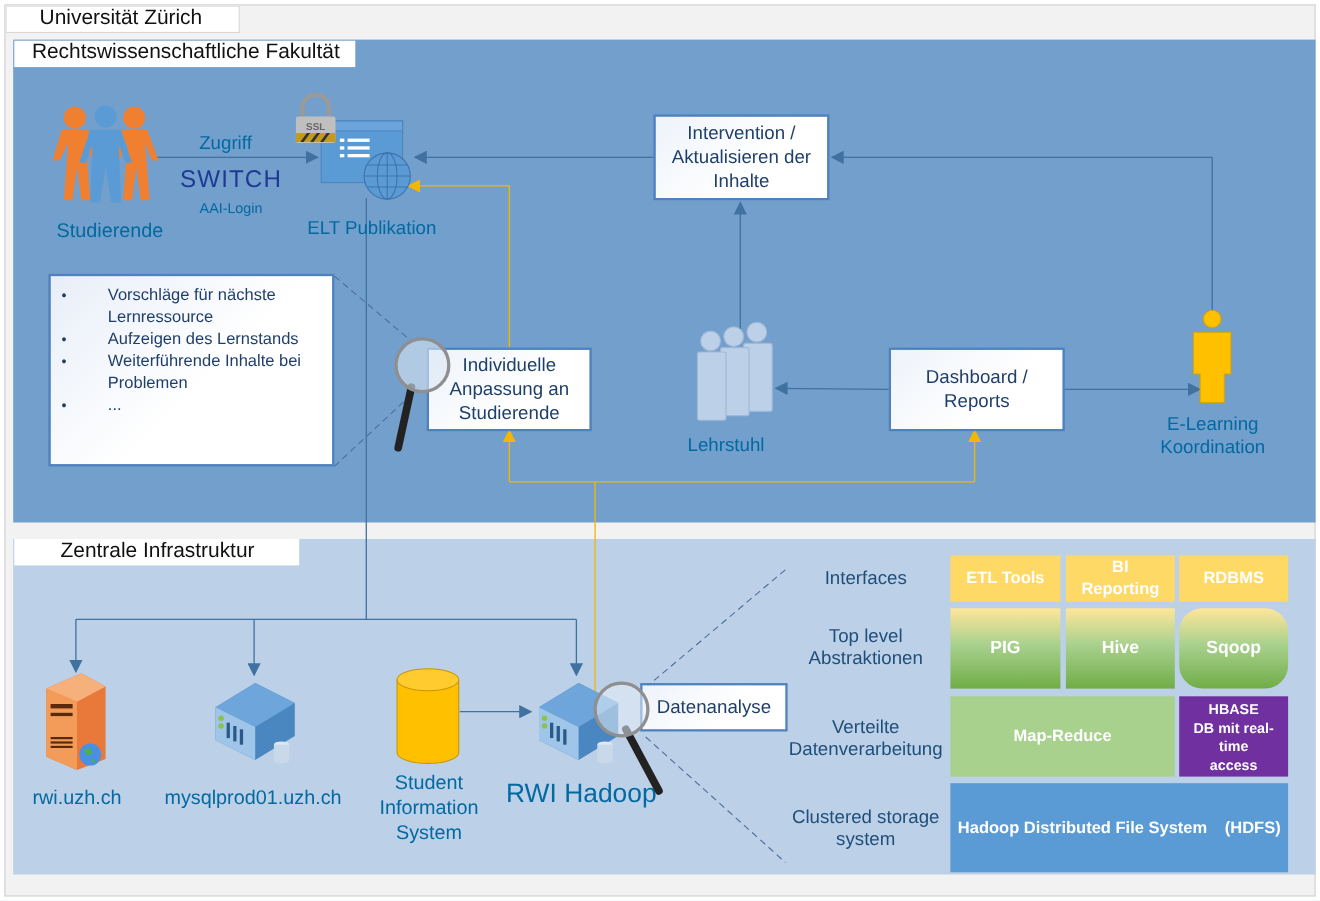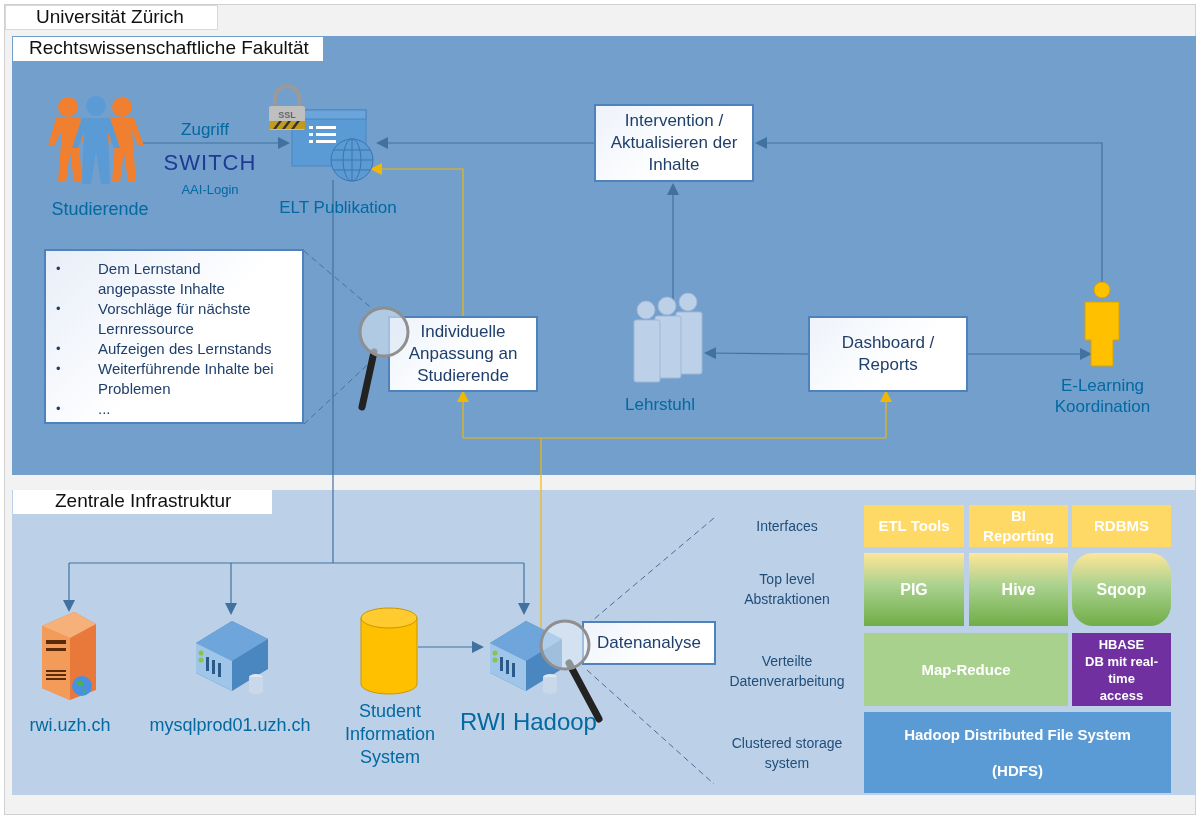--- a/index.html
+++ b/index.html
@@ -14,21 +14,21 @@
   #zi-label { left:13px; top:490px; width:259px; height:24px; padding-left:42px; border:none; }
   .lbl { position:absolute; color:#0369a1; text-align:center; white-space:nowrap; }
   .box { position:absolute; background:linear-gradient(135deg,#eef3fa 0%,#ffffff 60%); border:2px solid #4f81bd; box-sizing:border-box; color:#1f3f6b; text-align:center; display:flex; align-items:center; justify-content:center; font-size:17px; line-height:22px; }
   .bullets { position:absolute; left:44px; top:249px; width:260px; height:175px; background:linear-gradient(135deg,#e8eef8 0%,#ffffff 55%); border:2px solid #4f81bd; box-sizing:border-box; color:#1f3f6b; font-size:15px; line-height:20px; padding:8px 0 0 0; }
   .bullets ul { margin:0; padding:0; list-style:none; }
   .bullets li { position:relative; padding-left:52px; }
   .bullets li::before { content:"•"; position:absolute; left:10px; top:0; font-size:13px; }
   .stack { position:absolute; box-sizing:border-box; color:#fff; font-weight:bold; font-size:15px; line-height:20px; text-align:center; display:flex; align-items:center; justify-content:center; }
   .yel { background:#ffd966; }
   .grn { background:linear-gradient(#ffe699 0%, #a9d18e 45%, #70ad47 100%); font-size:16px; }
-  .side { position:absolute; color:#1f4e79; font-size:14px; line-height:20px; text-align:center; width:150px; }
+  .side { position:absolute; color:#1f4e79; font-size:17px; line-height:20px; text-align:center; width:150px; }
   svg.overlay { position:absolute; left:0; top:0; }
 </style>
 </head>
 <body>
 
 <div id="outer" class="abs"></div>
 <div id="uni-label" class="tab-label">Universität Zürich</div>
 
 <div id="fak" class="abs"></div>
 <div id="fak-label" class="tab-label">Rechtswissenschaftliche Fakultät</div>
@@ -125,21 +125,20 @@
 <div class="lbl" style="left:258px;top:198px;width:160px;font-size:17px;">ELT Publikation</div>
 
 <div class="box" style="left:594px;top:104px;width:160px;height:78px;flex-direction:column;">
   <span>Intervention /</span>
   <span>Aktualisieren der</span>
   <span>Inhalte</span>
 </div>
 
 <div class="bullets">
   <ul>
-    <li style="width:150px">Dem Lernstand angepasste Inhalte</li>
     <li style="width:180px">Vorschläge für nächste Lernressource</li>
     <li>Aufzeigen des Lernstands</li>
     <li style="width:190px">Weiterführende Inhalte bei Problemen</li>
     <li>...</li>
   </ul>
 </div>
 
 <div class="box" style="left:388px;top:316px;width:150px;height:76px;flex-direction:column;">
   <span>Individuelle</span>
   <span>Anpassung an</span>
@@ -269,16 +268,16 @@
 <div class="stack grn" style="left:1072px;top:553px;width:99px;height:73px;border-radius:21px;">Sqoop</div>
 
 <div class="stack" style="left:864px;top:633px;width:204px;height:73px;background:#a9d18e;">Map-Reduce</div>
 <div class="stack" style="left:1072px;top:633px;width:99px;height:73px;background:#7030a0;flex-direction:column;font-size:13px;line-height:17px;text-align:right;">
   <span>HBASE</span>
   <span>DB mit real-</span>
   <span>time</span>
   <span>access</span>
 </div>
 
-<div class="stack" style="left:864px;top:712px;width:307px;height:81px;background:#5b9bd5;flex-direction:column;gap:16px;">
+<div class="stack" style="left:864px;top:712px;width:307px;height:81px;background:#5b9bd5;flex-direction:row;gap:16px;">
   <span>Hadoop Distributed File System</span>
   <span>(HDFS)</span>
 </div>
 
 </body></html>

